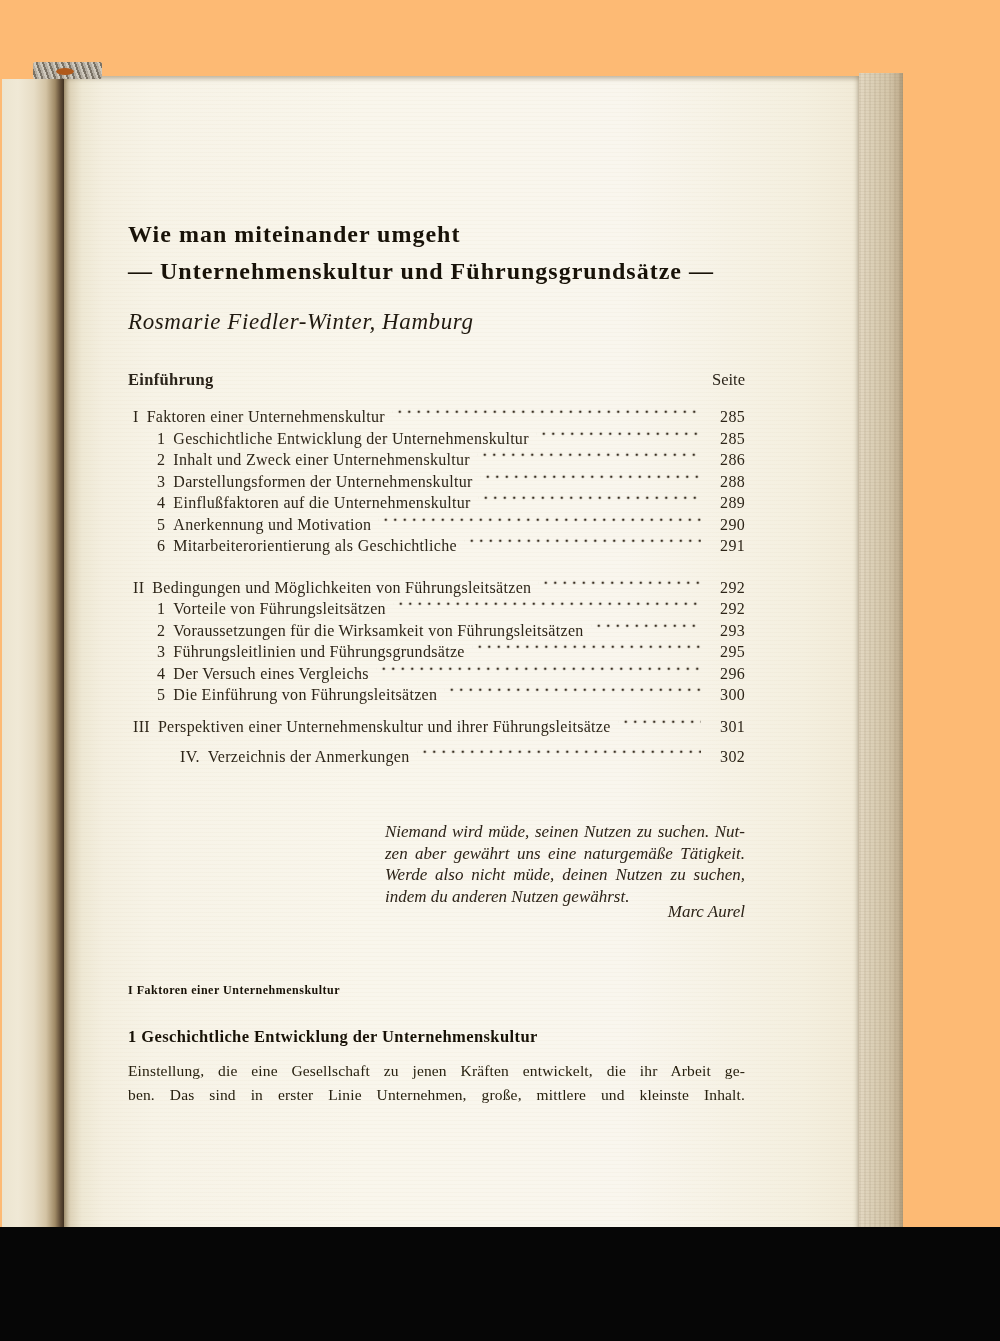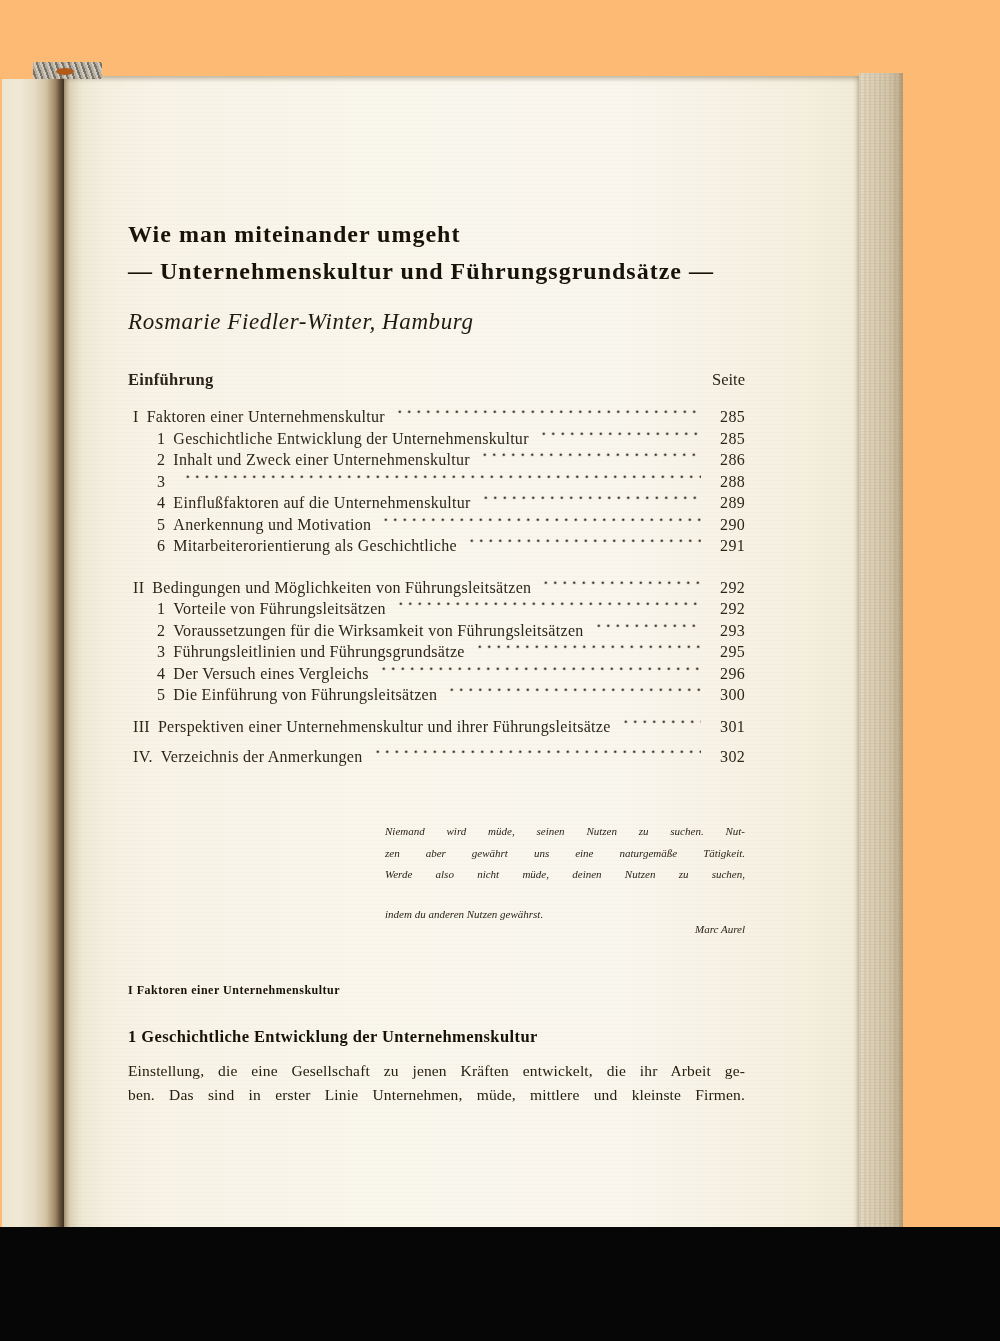--- a/index.html
+++ b/index.html
@@ -36,26 +36,26 @@
 
   .toc{position:absolute;top:406px;left:0;width:617px;font-size:16px;letter-spacing:.3px;color:#2d2518;}
   .toc-row{display:flex;align-items:baseline;line-height:21.5px;padding-left:5px;}
   .toc-row.lvl1{padding-left:29px;}
   .toc-row .num{margin-right:8px;flex:0 0 auto;}
   .toc-row .ttl{white-space:nowrap;flex:0 1 auto;overflow:hidden;}
   .leader{flex:1 1 0;min-width:0;height:21.5px;align-self:flex-end;margin:0 8px 0 7px;
     background-image:radial-gradient(circle,#3a3022 1.15px,rgba(0,0,0,0) 1.6px);
     background-size:9.5px 21.5px;background-position:3px calc(100% - 5px);background-repeat:repeat-x;}
   .pg{width:36px;text-align:right;flex:0 0 auto;}
-  .gap-ii{margin-top:20px;}.gap-iii{margin-top:10px;}.gap-iv{margin-top:9px;}
+  .gap-ii{margin-top:20px;}.gap-iii{margin-top:10px;}.gap-iv{margin-top:9px;margin-left:47px;}
 
   .epigraph{position:absolute;top:821px;left:257px;width:360px;font-style:italic;
-    font-size:11px;line-height:21.5px;color:#2c2318;font-family:Liberation Serif, serif;}
+    font-size:17px;line-height:21.5px;color:#2c2318;font-family:Liberation Serif, serif;}
   .epigraph .ql{text-align:justify;text-align-last:justify;}
-  .epigraph .ql.last{text-align:right;text-align-last:left;margin-top:18px;}
+  .epigraph .ql.last{text-align:right;text-align-last:left;}
   .epigraph .attr{text-align:right;margin-top:-6px;}
 
   .sec-heading{position:absolute;top:983px;left:0;font-size:12px;font-weight:bold;letter-spacing:.5px;color:#171106;white-space:nowrap;}
   .sub-heading{position:absolute;top:1027px;left:0;font-size:16.5px;font-weight:bold;letter-spacing:.4px;color:#171106;white-space:nowrap;}
   .body-par{position:absolute;top:1059px;left:0;width:617px;font-size:15.5px;line-height:24px;letter-spacing:.15px;color:#27200f;}
   .body-par .bl{text-align:justify;text-align-last:justify;}
 </style>
 </head>
 <body>
 
@@ -96,20 +96,21 @@
         <span class="pg">285</span>
       </div>
       <div class="toc-row lvl1">
         <span class="num">2</span>
         <span class="ttl">Inhalt und Zweck einer Unternehmenskultur</span>
         <span class="leader"></span>
         <span class="pg">286</span>
       </div>
       <div class="toc-row lvl1">
         <span class="num">3</span>
+        <span class="ttl">Darstellungsformen der Unternehmenskultur</span>
         <span class="leader"></span>
         <span class="pg">288</span>
       </div>
       <div class="toc-row lvl1">
         <span class="num">4</span>
         <span class="ttl">Einflußfaktoren auf die Unternehmenskultur</span>
         <span class="leader"></span>
         <span class="pg">289</span>
       </div>
       <div class="toc-row lvl1">
@@ -180,17 +181,17 @@
       <div class="ql">Werde also nicht müde, deinen Nutzen zu suchen,</div>
       <div class="ql last">indem du anderen Nutzen gewährst.</div>
       <div class="attr">Marc Aurel</div>
     </div>
 
     <div class="sec-heading">I  Faktoren einer Unternehmenskultur</div>
     <div class="sub-heading">1  Geschichtliche Entwicklung der Unternehmenskultur</div>
 
     <div class="body-par">
       <div class="bl">Einstellung, die eine Gesellschaft zu jenen Kräften entwickelt, die ihr Arbeit ge-</div>
-      <div class="bl">ben. Das sind in erster Linie Unternehmen, müde, mittlere und kleinste Firmen.</div>
+      <div class="bl">ben. Das sind in erster Linie Unternehmen, große, mittlere und kleinste Inhalt.</div>
     </div>
 
   </div>
 </div>
 
 </body></html>

